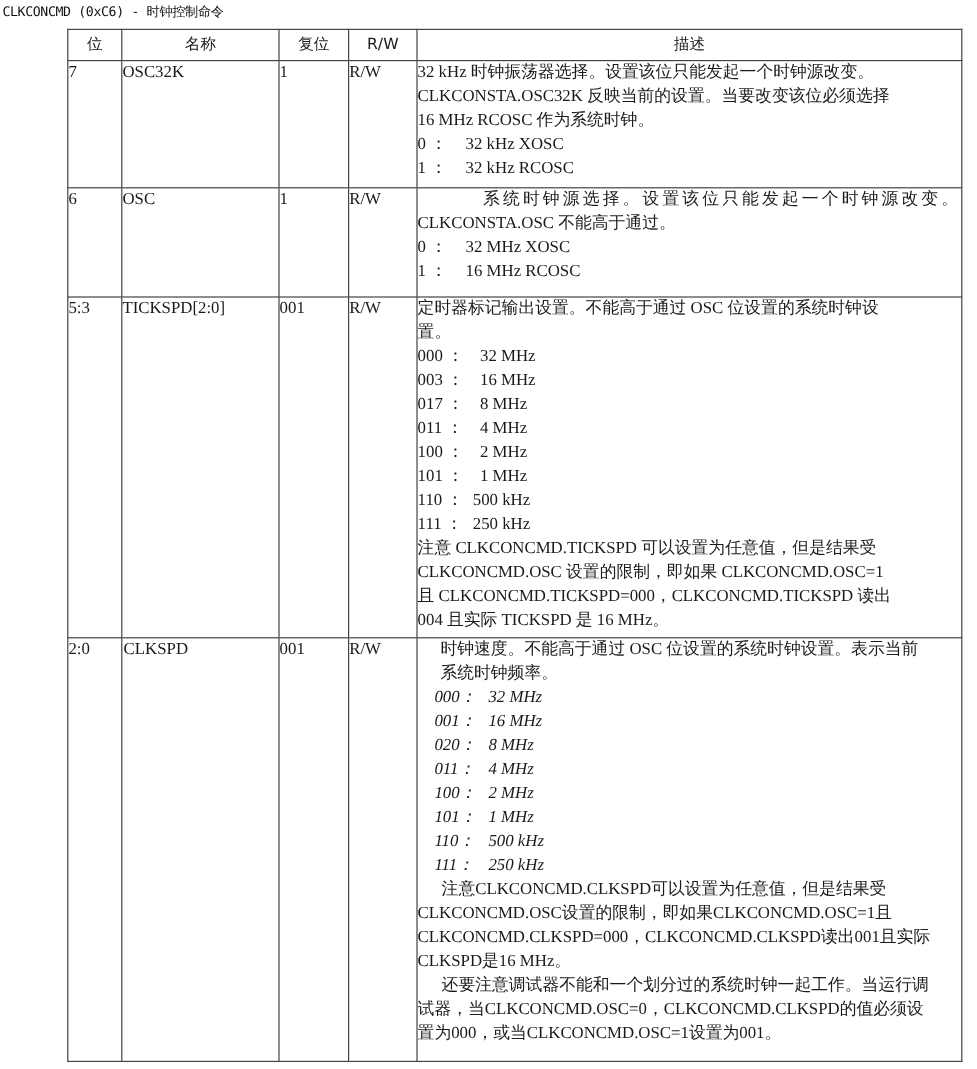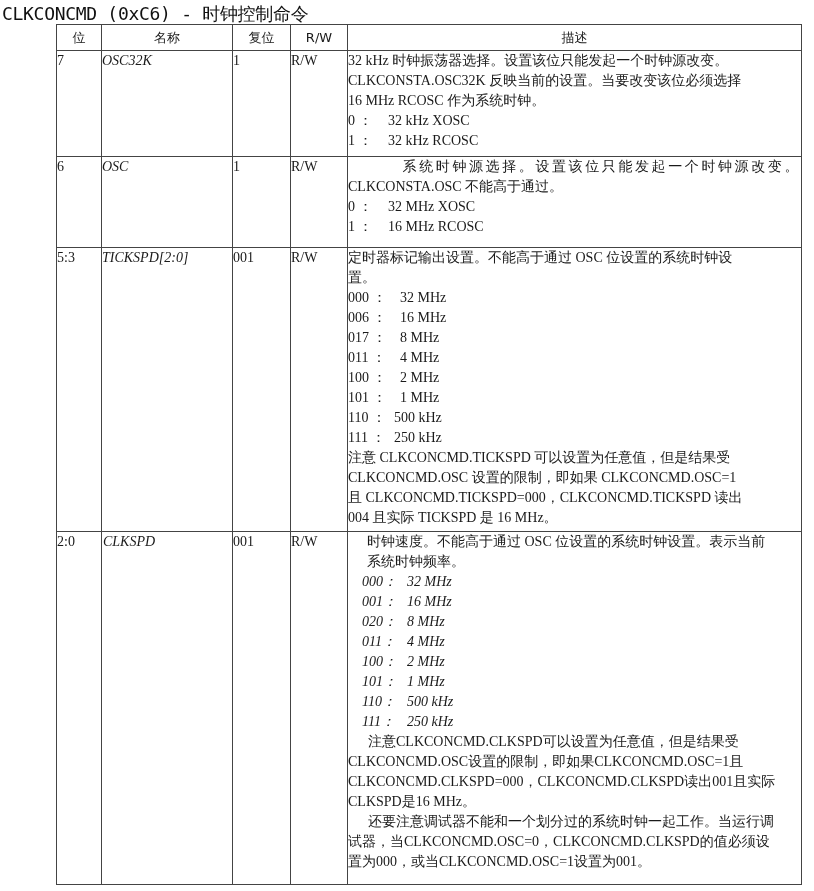--- a/index.html
+++ b/index.html
@@ -1,25 +1,25 @@
 <!DOCTYPE html>
 <html><head>
 <meta charset="utf-8">
 <style>
   html, body { margin: 0; padding: 0; background: #ffffff; }
   body { width: 814px; height: 891px; position: relative; overflow: hidden;
          font-family: "Liberation Serif", "DejaVu Serif", serif; color: #1a1a1a; }
   .title { position: absolute; left: 2px; top: 2px; font-family: "DejaVu Sans Mono", "Liberation Mono", monospace;
-           font-size: 18px; letter-spacing: -0.3px; color: #111; white-space: nowrap; }
+           font-size: 11px; letter-spacing: -0.3px; color: #111; white-space: nowrap; }
   table.reg { position: absolute; left: 56px; top: 24px; border-collapse: collapse; table-layout: fixed; width: 745px; }
   table.reg td, table.reg th { border: 1.3px solid #444; vertical-align: top; font-size: 14px; line-height: 20px; padding: 0; }
   table.reg th { font-family: "DejaVu Sans", "Liberation Sans", sans-serif; font-weight: normal; font-size: 13px; text-align: center; height: 25px; line-height: 25px; }
   th.rw { font-family: "DejaVu Sans Mono", "Liberation Mono", monospace; }
   td.bit { padding: 3px 0 0 8px; }
-  td.name { padding: 3px 0 0 8px; font-style: italic; }
+  td.name { padding: 3px 0 0 8px; }
   td.reset { padding: 3px 0 0 8px; }
   td.access { padding: 3px 0 0 8px; }
   td.desc { padding: 3px 6px 0 19px; }
   td.desc.alt { padding-left: 0; margin-top: 37px; }
   .line { white-space: nowrap; }
   .opt { display: flex; white-space: nowrap; }
   .opt .k { display: inline-block; }
   .sp { letter-spacing: 2.6px; text-align: right; }
   .ind { padding-left: 14px; font-style: italic; }
   .ind2 { padding-left: 20px; }
@@ -97,21 +97,21 @@
       <td class="reset">001</td>
       <td class="access">R/W</td>
       <td class="desc">
         <div class="line">定时器标记输出设置。不能高于通过 OSC 位设置的系统时钟设</div>
         <div class="line">置。</div>
         <div class="opt">
             <span class="k" style="width:52px">000 ：</span>
             <span>32 MHz</span>
           </div>
         <div class="opt">
-            <span class="k" style="width:52px">006 ：</span>
+            <span class="k" style="width:52px">003 ：</span>
             <span>16 MHz</span>
           </div>
         <div class="opt">
             <span class="k" style="width:52px">017 ：</span>
             <span>8 MHz</span>
           </div>
         <div class="opt">
             <span class="k" style="width:52px">011 ：</span>
             <span>4 MHz</span>
           </div>

